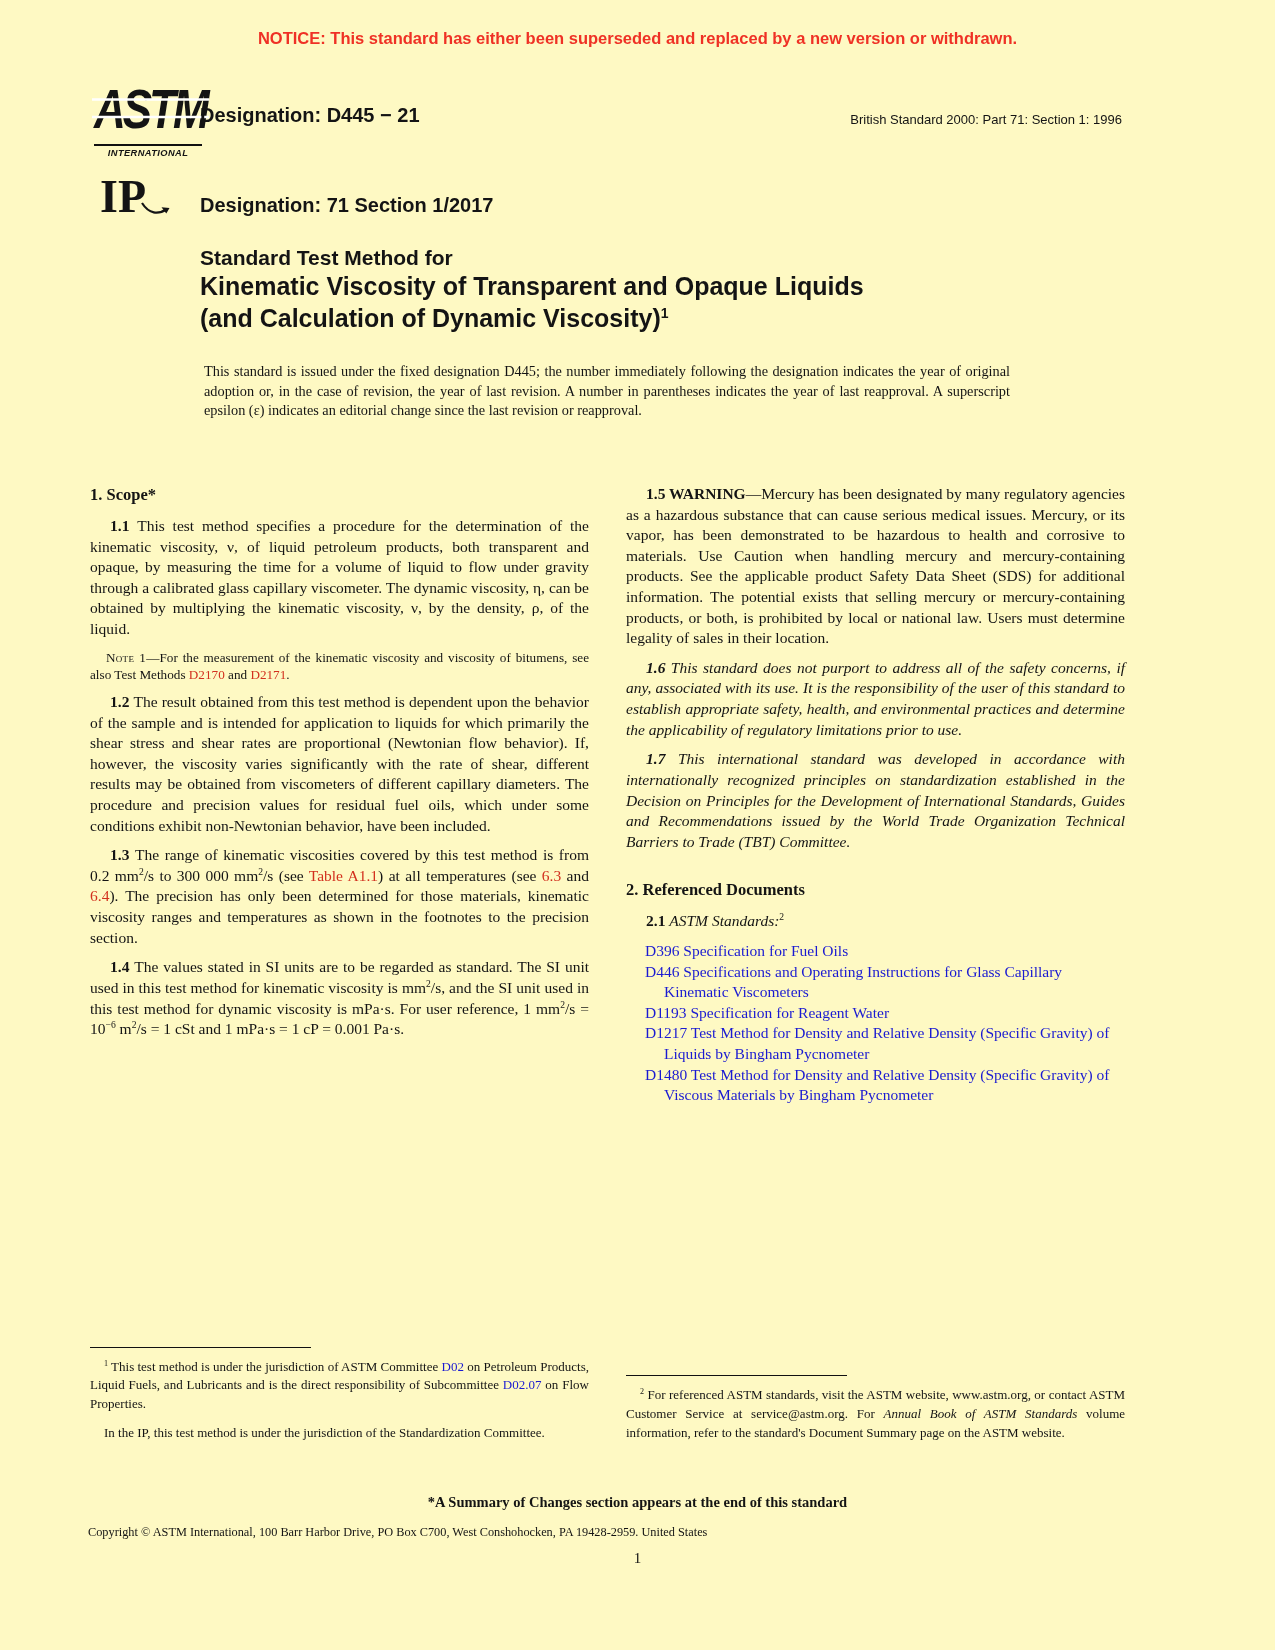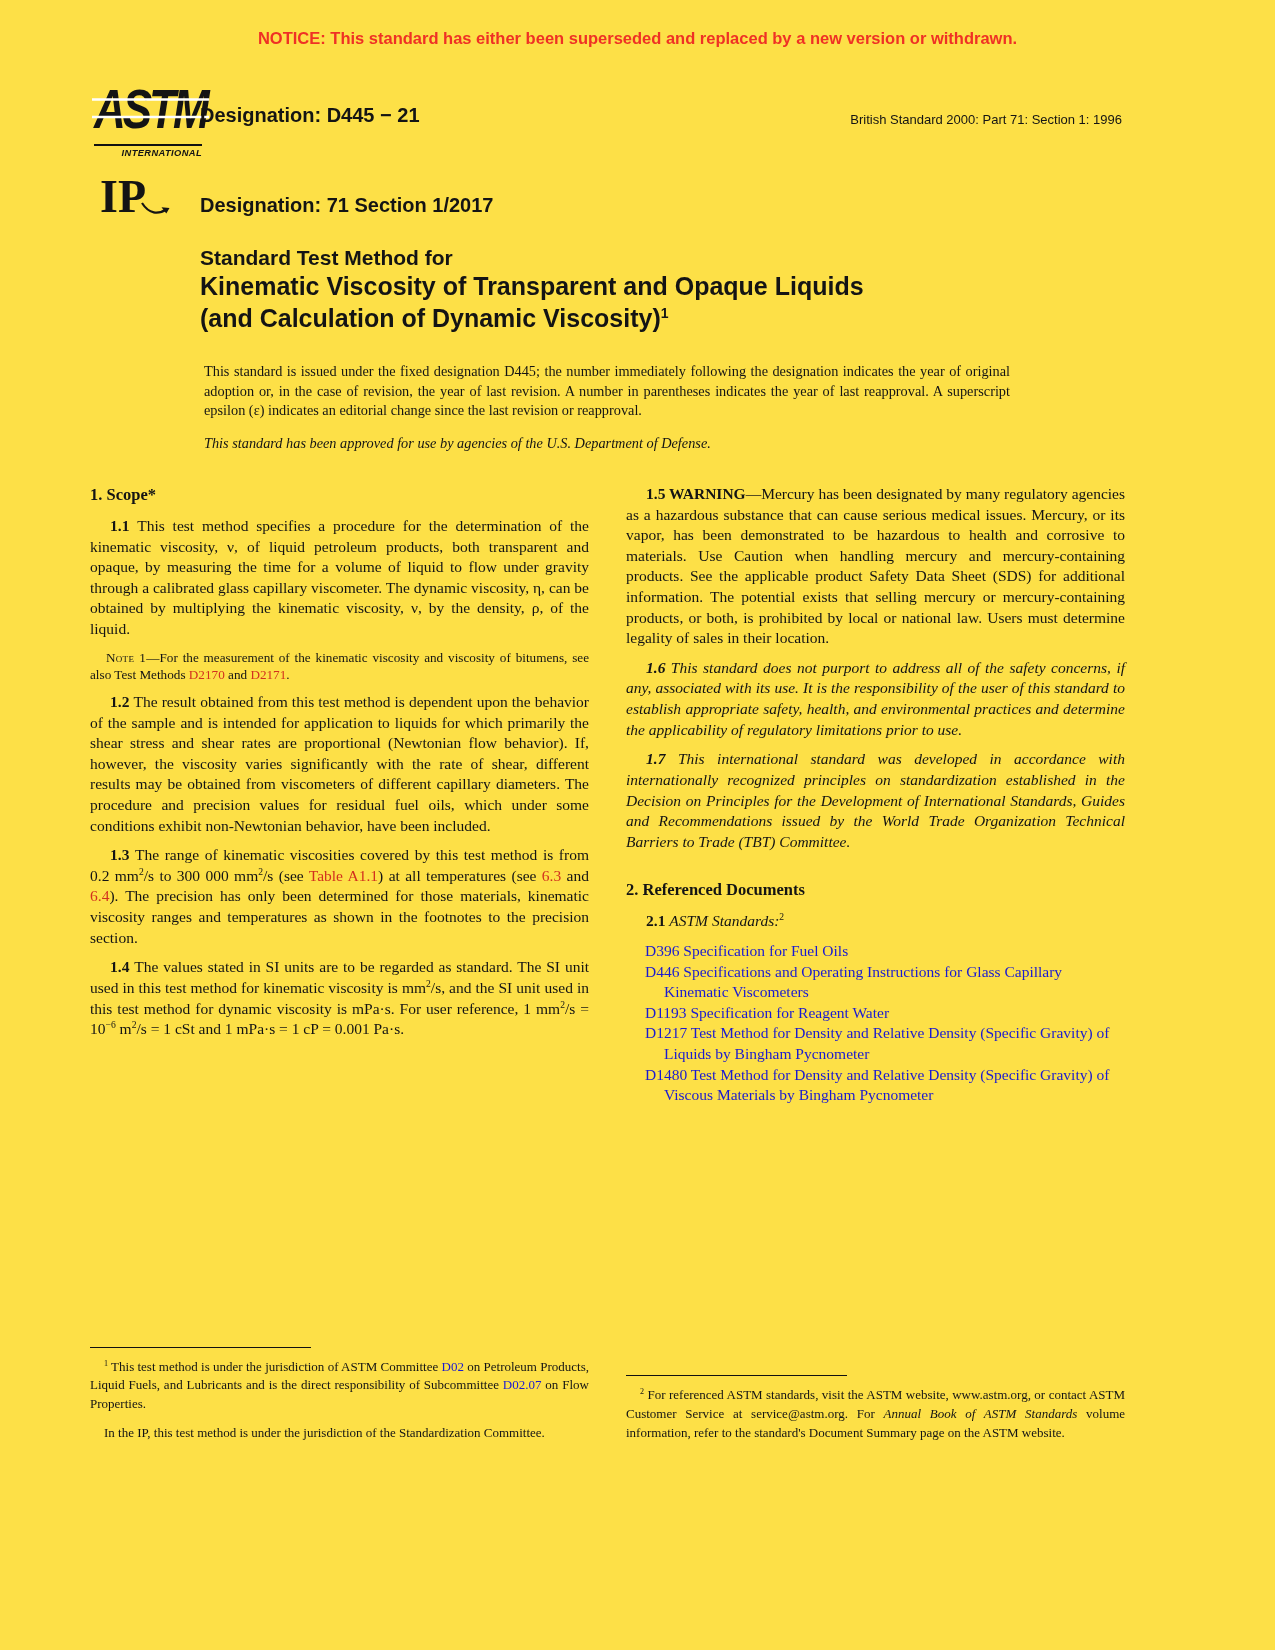--- a/index.html
+++ b/index.html
@@ -4,21 +4,21 @@
 <style>
   :root{
     --notice-red:#ef3125;
     --link-blue:#1a1ad2;
     --ref-red:#d2301e;
     --ink:#141414;
   }
   *{box-sizing:border-box;}
   html,body{margin:0;padding:0;background:#ffffff;}
   .page{
-    position:relative;width:1275px;height:1650px;background:#fde047;
+    position:relative;width:1275px;height:1650px;background:#fef9c3;
     font-family:"Liberation Serif",serif;color:var(--ink);overflow:hidden;
   }
   
   .notice{
     position:absolute;top:28px;left:0;width:100%;text-align:center;
     color:var(--notice-red);font-family:"Liberation Sans",sans-serif;
     font-weight:bold;font-size:16.5px;line-height:1.32;
   }
   
   .astm-logo{position:absolute;left:94px;top:82px;width:108px;text-align:center;}
@@ -26,21 +26,21 @@
     position:relative;display:inline-block;font-family:"Liberation Sans",sans-serif;
     font-weight:900;font-style:italic;font-size:44px;letter-spacing:-3px;line-height:1;
     transform:scaleY(1.25);transform-origin:top left;
   }
   .astm-stripe{position:absolute;left:-2px;right:-2px;height:2px;background:#fff;}
   .astm-stripe.s1{top:13px;}
   .astm-stripe.s2{top:27px;}
   .astm-logo-sub{
     margin-top:18px;border-top:2.5px solid #111;padding-top:2px;
     font-family:"Liberation Sans",sans-serif;font-weight:bold;font-style:italic;
-    font-size:9.3px;letter-spacing:0.4px;text-align:right;
+    font-size:9.3px;letter-spacing:0.4px;
   }
   .desig1{position:absolute;left:200px;top:104px;font-family:"Liberation Sans",sans-serif;font-weight:bold;font-size:20px;}
   .bs-ref{position:absolute;right:153px;top:112px;font-family:"Liberation Sans",sans-serif;font-size:13px;}
   .ip-logo{position:absolute;left:100px;top:174px;font-family:"Liberation Serif",serif;font-weight:bold;font-size:46px;line-height:1;}
   .ip-arrow{display:inline-block;vertical-align:bottom;margin-left:-5px;margin-bottom:2px;}
   .desig2{position:absolute;left:200px;top:194px;font-family:"Liberation Sans",sans-serif;font-weight:bold;font-size:20px;}
   
   .title-block{position:absolute;left:200px;top:244px;width:860px;font-family:"Liberation Sans",sans-serif;font-weight:bold;}
   .title-line1{font-size:21px;line-height:1.3;}
   .title-line2,.title-line3{font-size:25px;line-height:1.26;}
@@ -106,21 +106,20 @@
   <div class="desig2">Designation: 71 Section 1/2017</div>
 
   <div class="title-block">
     <div class="title-line1">Standard Test Method for</div>
     <div class="title-line2">Kinematic Viscosity of Transparent and Opaque Liquids</div>
     <div class="title-line3"><span>(and Calculation of Dynamic Viscosity)</span><span class="title-sup">1</span></div>
   </div>
 
   <div class="preamble">
     <p class="issued">This standard is issued under the fixed designation D445; the number immediately following the designation indicates the year of original adoption or, in the case of revision, the year of last revision. A number in parentheses indicates the year of last reapproval. A superscript epsilon (ε) indicates an editorial change since the last revision or reapproval.</p>
-    <p class="dod">This standard has been approved for use by agencies of the U.S. Department of Defense.</p>
   </div>
 
   <div class="columns">
 
     <div class="col">
       <h3 class="sec-heading">1. Scope*</h3>
       <p class="body-p"><span class="seg-num">1.1 </span><span>This test method specifies a procedure for the determination of the kinematic viscosity, ν, of liquid petroleum products, both transparent and opaque, by measuring the time for a volume of liquid to flow under gravity through a calibrated glass capillary viscometer. The dynamic viscosity, η, can be obtained by multiplying the kinematic viscosity, ν, by the density, ρ, of the liquid.</span></p>
       <p class="note"><span class="seg-sc">Note 1</span><span>—For the measurement of the kinematic viscosity and viscosity of bitumens, see also Test Methods </span><span class="seg-ref">D2170</span><span> and </span><span class="seg-ref">D2171</span><span>.</span></p>
       <p class="body-p"><span class="seg-num">1.2 </span><span>The result obtained from this test method is dependent upon the behavior of the sample and is intended for application to liquids for which primarily the shear stress and shear rates are proportional (Newtonian flow behavior). If, however, the viscosity varies significantly with the rate of shear, different results may be obtained from viscometers of different capillary diameters. The procedure and precision values for residual fuel oils, which under some conditions exhibit non-Newtonian behavior, have been included.</span></p>
       <p class="body-p"><span class="seg-num">1.3 </span><span>The range of kinematic viscosities covered by this test method is from 0.2 mm</span><span class="seg-sup">2</span><span>/s to 300 000 mm</span><span class="seg-sup">2</span><span>/s (see </span><span class="seg-ref">Table A1.1</span><span>) at all temperatures (see </span><span class="seg-ref">6.3</span><span> and </span><span class="seg-ref">6.4</span><span>). The precision has only been determined for those materials, kinematic viscosity ranges and temperatures as shown in the footnotes to the precision section.</span></p>
@@ -161,14 +160,19 @@
         </p>
       </div>
       <div class="footnote-block">
         <div class="fn-rule"></div>
         <p class="fn"><span class="seg-sup">2</span><span> For referenced ASTM standards, visit the ASTM website, www.astm.org, or contact ASTM Customer Service at service@astm.org. For </span><span class="seg-i">Annual Book of ASTM Standards</span><span> volume information, refer to the standard's Document Summary page on the ASTM website.</span></p>
       </div>
     </div>
 
   </div>
 
+  <div class="footer">
+    <div class="summary-note">*A Summary of Changes section appears at the end of this standard</div>
+    <div class="copyright">Copyright © ASTM International, 100 Barr Harbor Drive, PO Box C700, West Conshohocken, PA 19428-2959. United States</div>
+    <div class="page-num">1</div>
+  </div>
 
 </div>
 
 </body></html>

